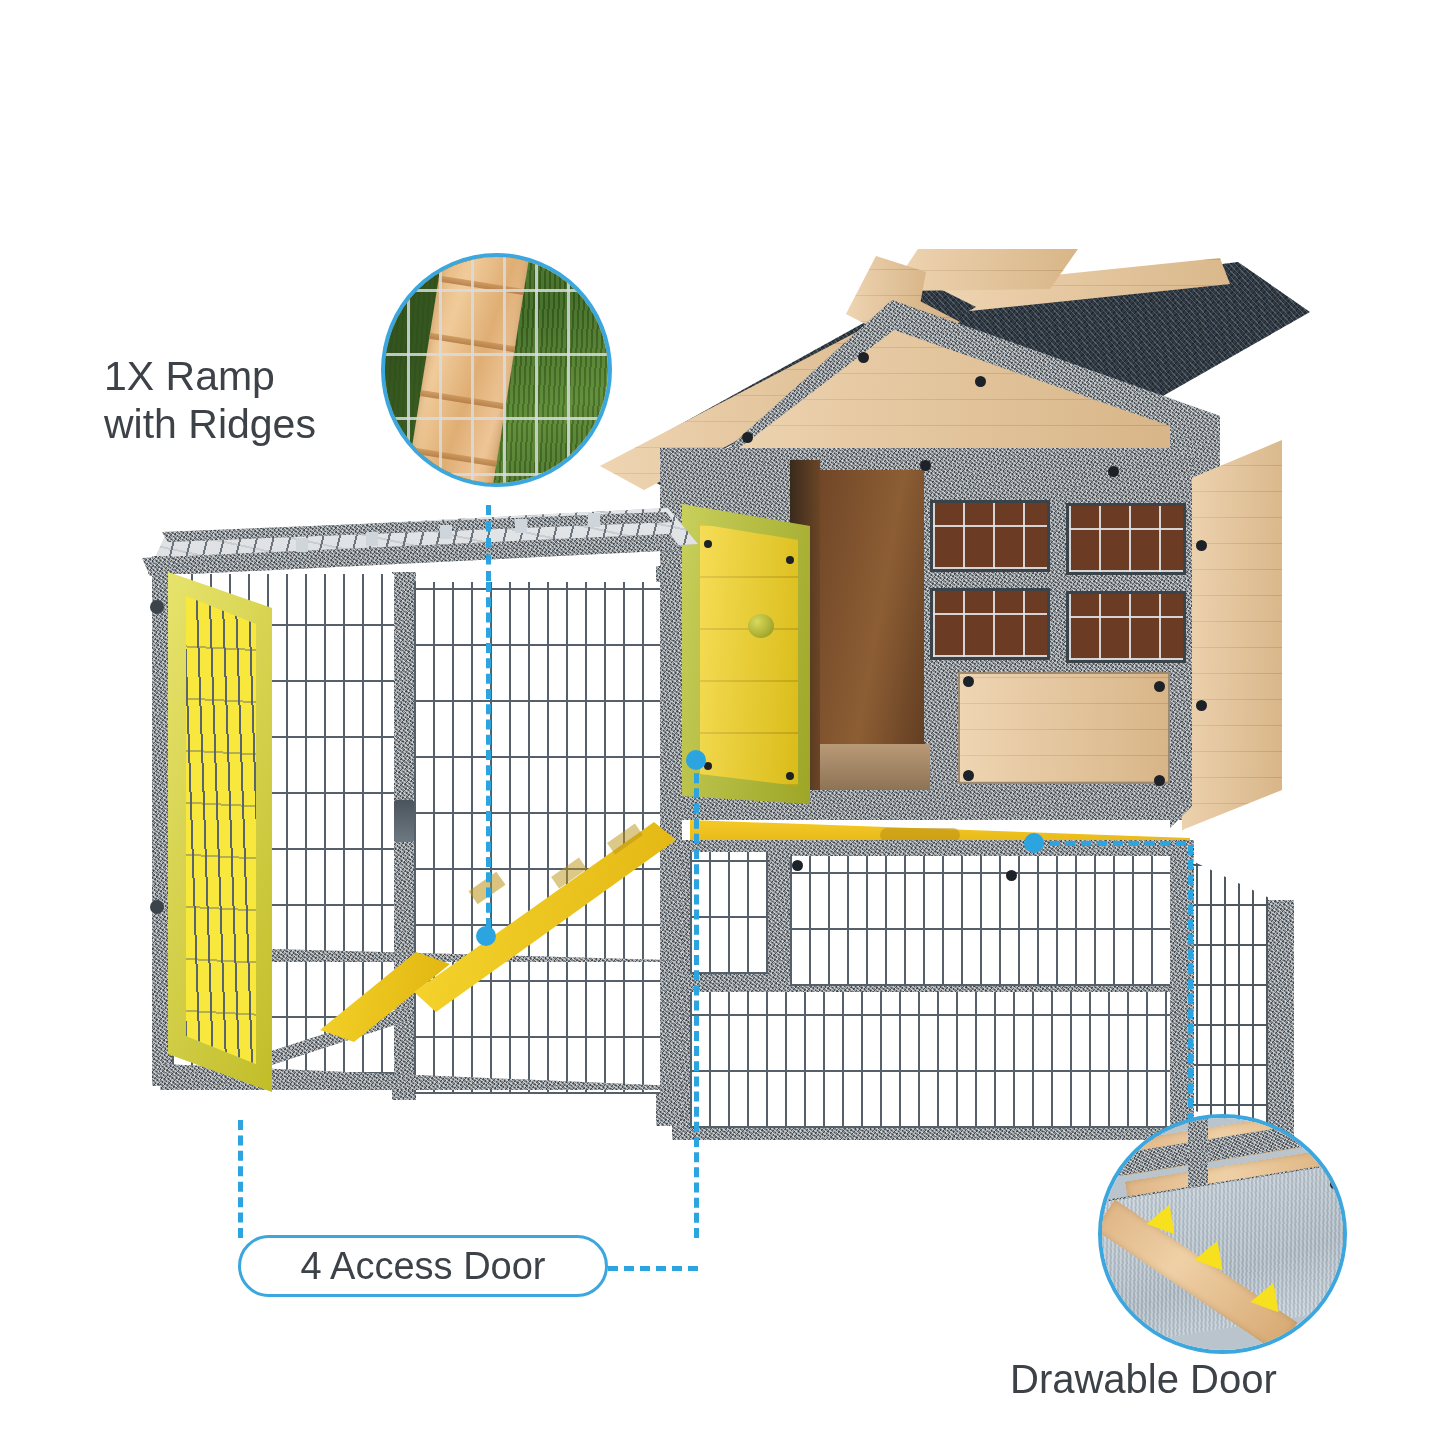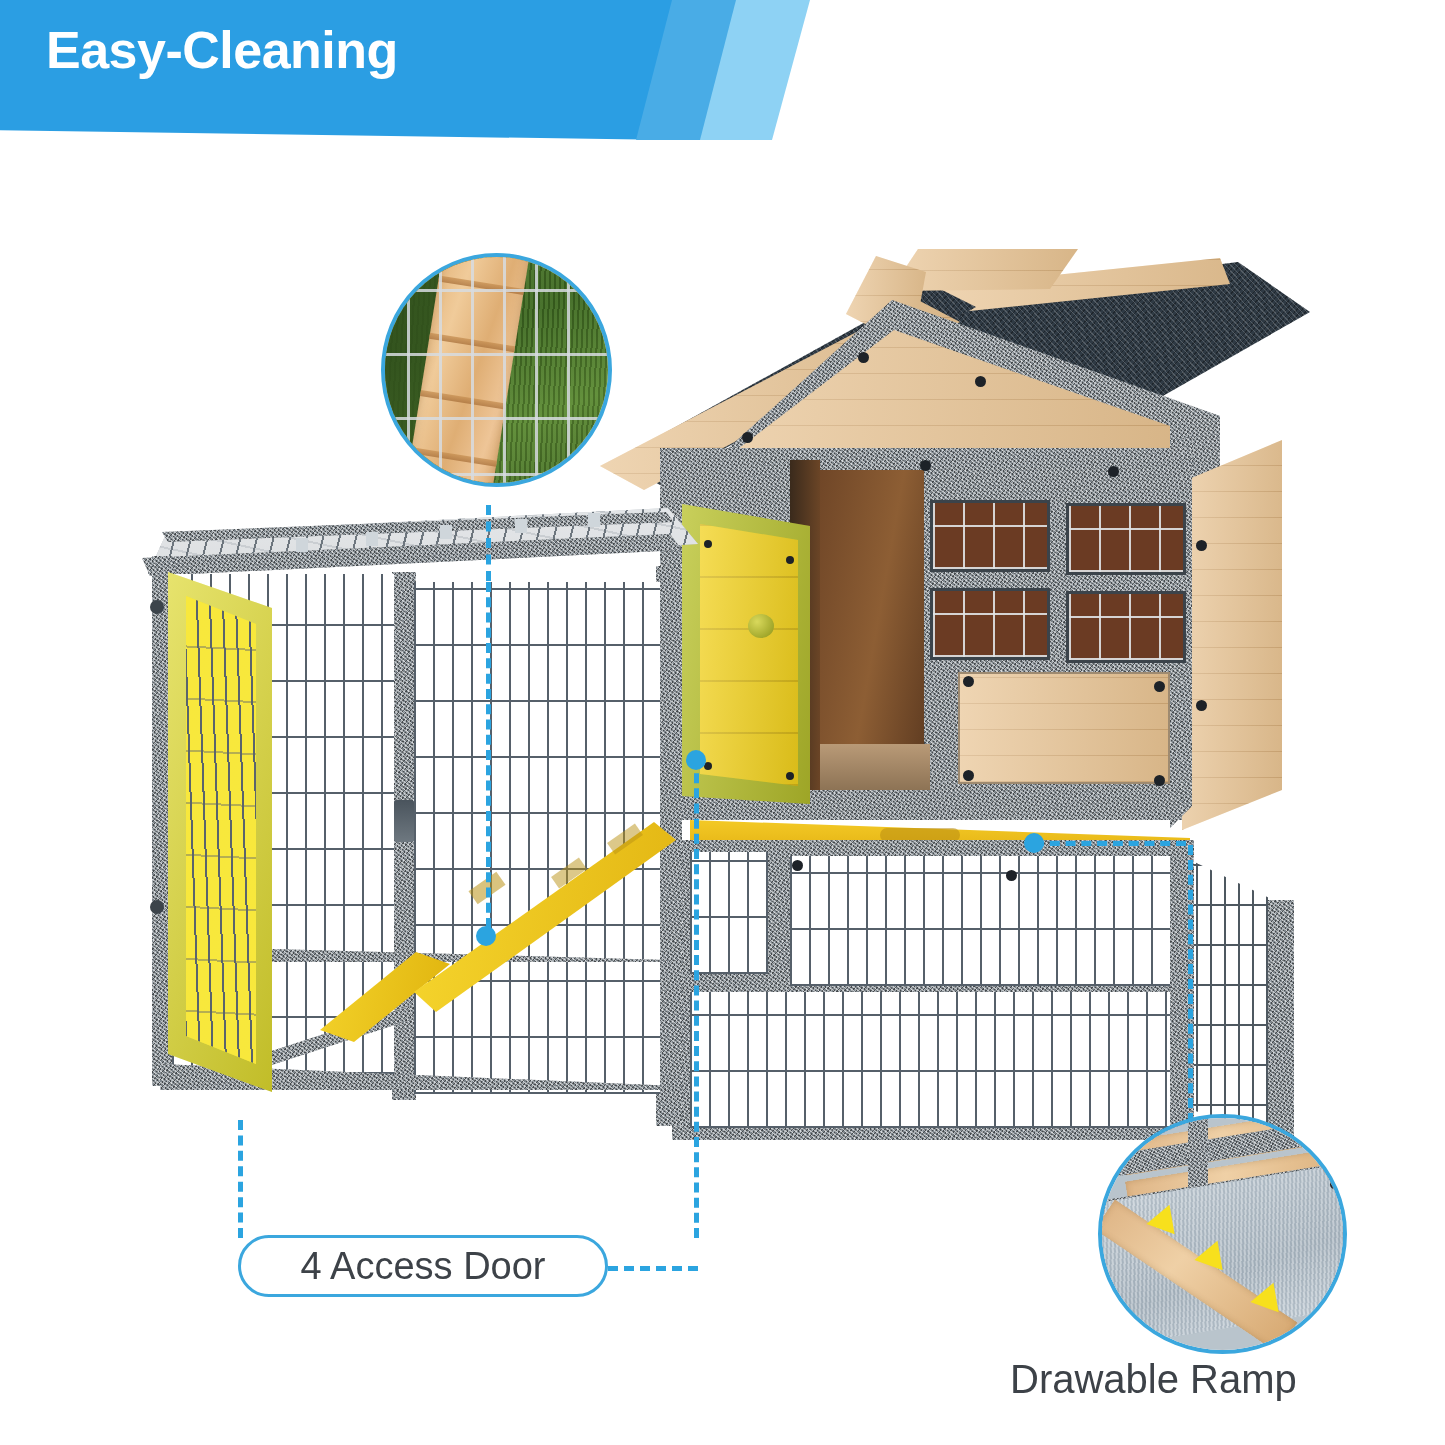--- a/index.html
+++ b/index.html
@@ -141,26 +141,20 @@
   .yellowframe { background-color:#dcd72e;
     background-image:linear-gradient(110deg, rgba(255,255,255,.30), rgba(0,0,0,.12)); }
   .screwdot { position:absolute; width:11px; height:11px; border-radius:50%;
     background:#1d2228; }
 </style>
 </head>
 <body>
 
 <div class="stage">
 
-  <div id="header-banner">
-    <div class="band band-1"></div>
-    <div class="band band-2"></div>
-    <div class="band band-3"></div>
-    <div id="banner-title">Easy-Cleaning</div>
-  </div>
 
   <div id="product">
 
     <div style="position:absolute; left:940px; top:262px; width:370px; height:220px;
                 clip-path:polygon(0 38px, 298px 0, 370px 50px, 72px 220px);" class="shingle"></div>
 
     <div style="position:absolute; left:930px; top:258px; width:320px; height:210px;
                 clip-path:polygon(0 30px, 290px 0, 300px 26px, 10px 56px);" class="wood"></div>
 
     <div style="position:absolute; left:616px; top:285px; width:360px; height:220px;
@@ -373,20 +367,22 @@
     <div class="tray-metal"></div>
 
     <div class="tray-wood" style="left:-16px; top:140px; width:220px; height:36px; transform:rotate(34deg);"></div>
 
     <div class="yarrow" style="left:48px; top:86px; transform:rotate(200deg);"></div>
     <div class="yarrow" style="left:96px; top:122px; transform:rotate(200deg);"></div>
     <div class="yarrow" style="left:152px; top:164px; transform:rotate(200deg);"></div>
     <div class="screwdot" style="left:228px; top:62px; width:9px; height:9px;"></div>
   </div>
 
+  <div class="callout-text" id="ramp-label">1X Ramp
+with Ridges</div>
 
   <div id="access-door-pill">
     <span>4 Access Door</span>
   </div>
 
-  <div class="callout-text" id="tray-label">Drawable Ramp</div>
+  <div class="callout-text" id="tray-label">Drawable Door</div>
 
 </div>
 
 </body></html>

